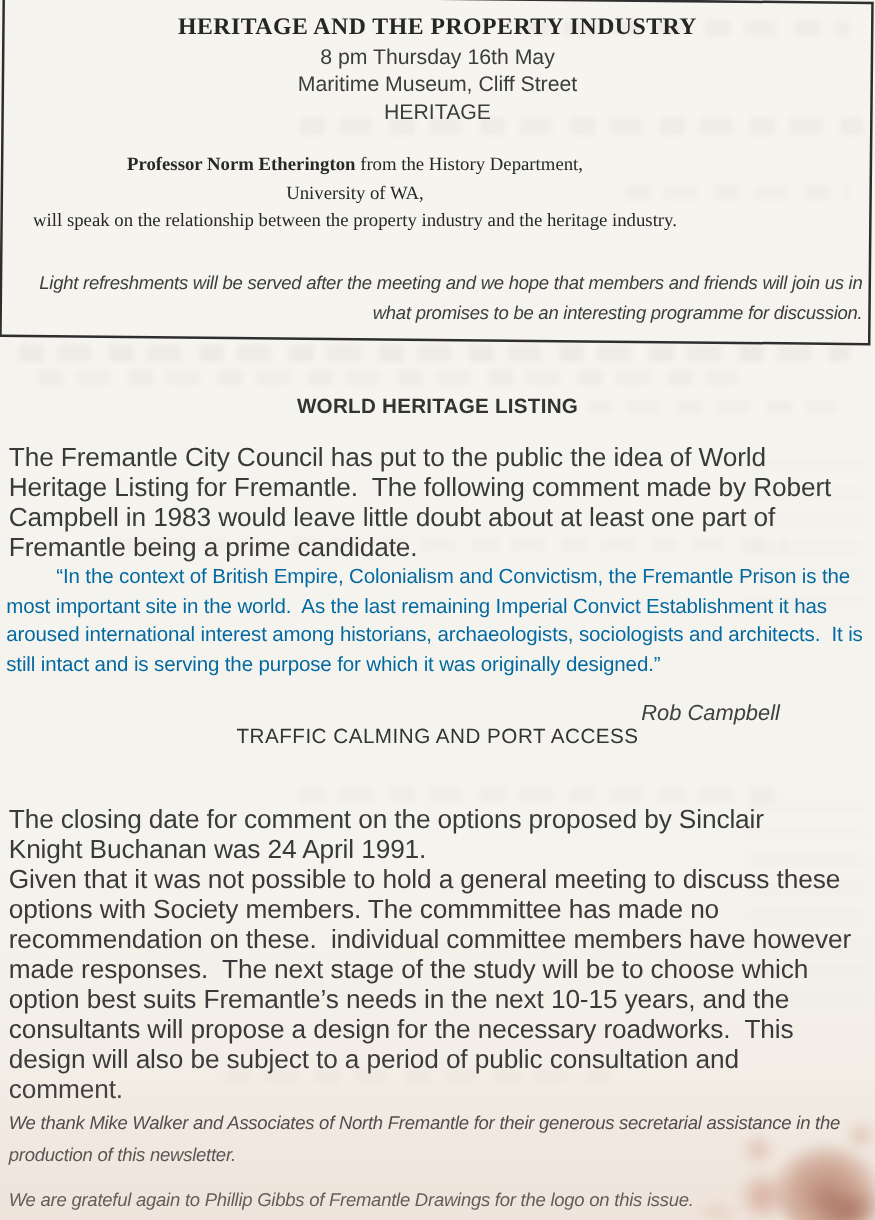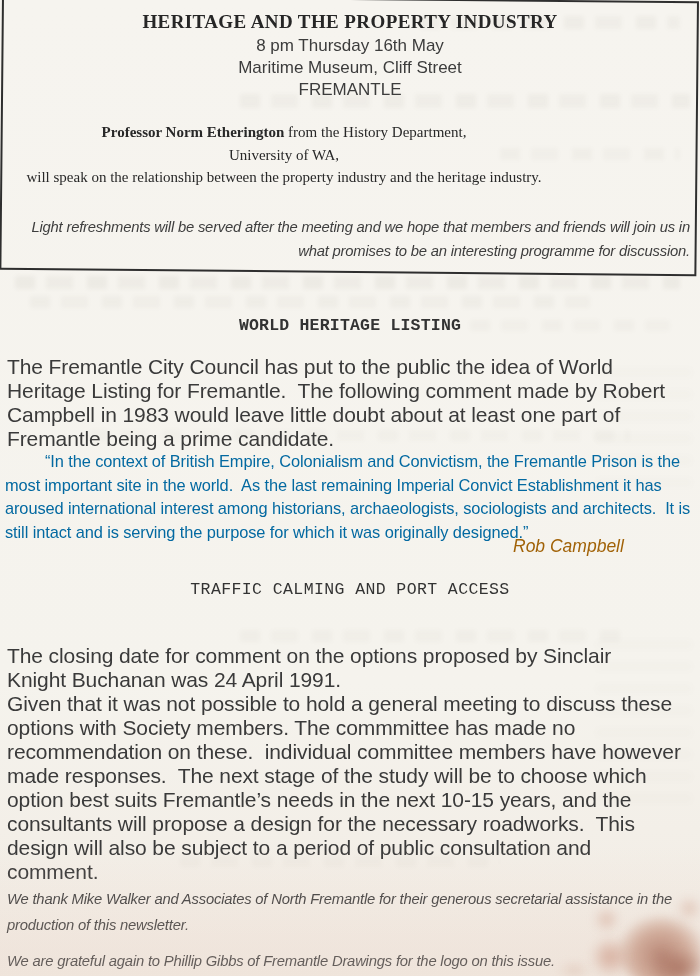--- a/index.html
+++ b/index.html
@@ -55,38 +55,38 @@
   #refreshments{
     position:absolute;left:8px;top:215px;width:682px;
     font-style:italic;font-size:14.8px;letter-spacing:-.2px;line-height:24px;color:#3e3e3e;
     white-space:pre-wrap;
     text-align:right;
   }
 
   
   .section-heading{
     position:absolute;left:0;width:700px;text-align:center;
-    font-size:16.5px;letter-spacing:.4px;color:#333;font-family:Liberation Mono, monospace;
+    font-size:16.5px;letter-spacing:.4px;color:#333;
   }
   #world-heading{top:316px;font-weight:bold;letter-spacing:.2px;}
   #traffic-heading{top:580px;font-weight:normal;}
   .body-para{
     position:absolute;left:7px;width:680px;
     font-size:21px;letter-spacing:-.1px;line-height:24px;color:#3a3a3a;
     white-space:pre-wrap;
   }
   #world-intro{top:355px;}
   #quote{
     position:absolute;left:5px;top:450px;width:690px;
     font-size:16.4px;letter-spacing:-.1px;line-height:23.5px;color:#0369a1;
     text-indent:40px;white-space:pre-wrap;
   }
   #quote-attribution{
-    position:absolute;left:513px;top:536px;
-    font-style:italic;font-size:17.5px;color:#a16207;
+    position:absolute;left:513px;top:560px;
+    font-style:italic;font-size:17.5px;color:#404040;
   }
   #traffic-para1{top:644px;width:660px;}
   #traffic-para2{top:692px;}
 
   
   .footer-note{
     position:absolute;left:7px;width:690px;
     font-style:italic;font-size:14.8px;letter-spacing:-.2px;line-height:26px;color:#3e3e3e;
     white-space:pre-wrap;
   }
@@ -110,21 +110,21 @@
   <div class="ghostblock" style="left:596px;top:368px;width:96px;height:130px;opacity:.05;"></div>
   <div class="ghostblock" style="left:596px;top:640px;width:96px;height:170px;opacity:.05;"></div>
 
   <div id="notice-border"></div>
 
   <div id="notice-title" class="center">HERITAGE AND THE PROPERTY INDUSTRY</div>
 
   <div id="notice-when" class="center">
     <div>8 pm Thursday 16th May</div>
     <div>Maritime Museum, Cliff Street</div>
-    <div>FREMANTLE</div>
+    <div>HERITAGE</div>
   </div>
 
   <div id="notice-speaker" class="center">
     <div style="white-space:pre;"><span class="bold">Professor Norm Etherington</span><span> from the History Department,</span></div>
     <div>University of WA,</div>
     <div>will speak on the relationship between the property industry and the heritage industry.</div>
   </div>
 
   <div id="refreshments">Light refreshments will be served after the meeting and we hope that members and friends will join us in what promises to be an interesting programme for discussion.</div>
 

